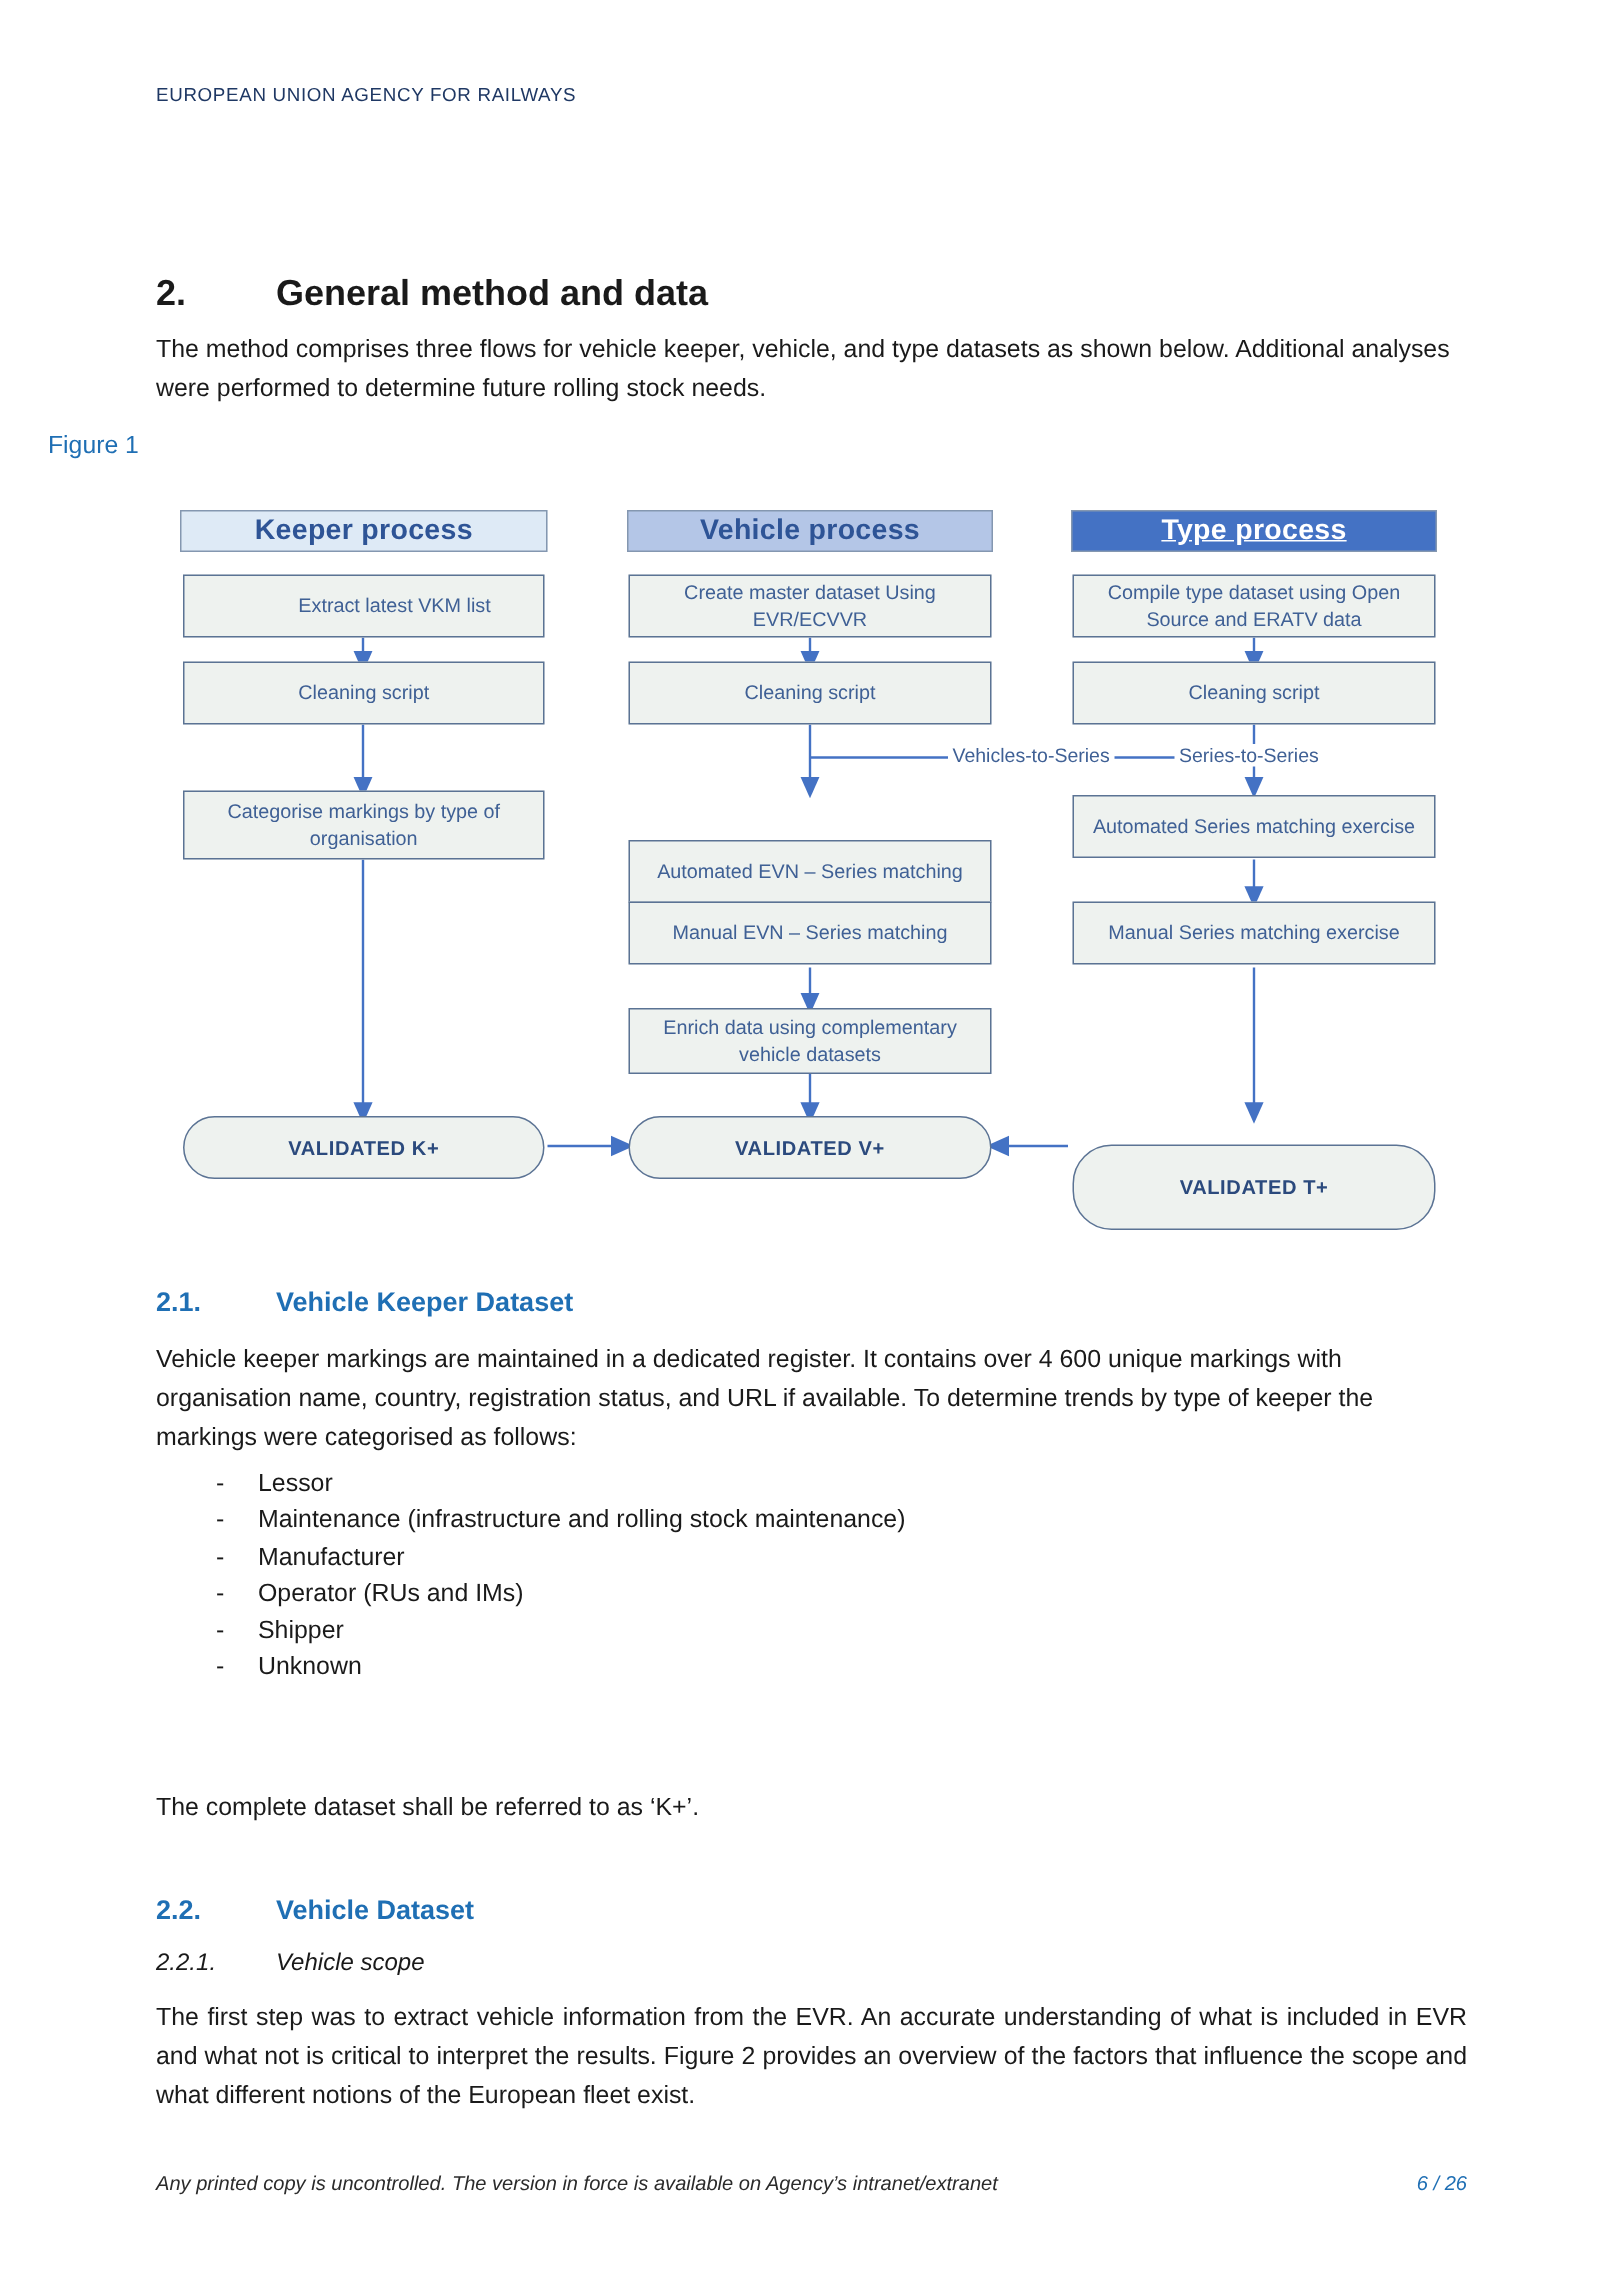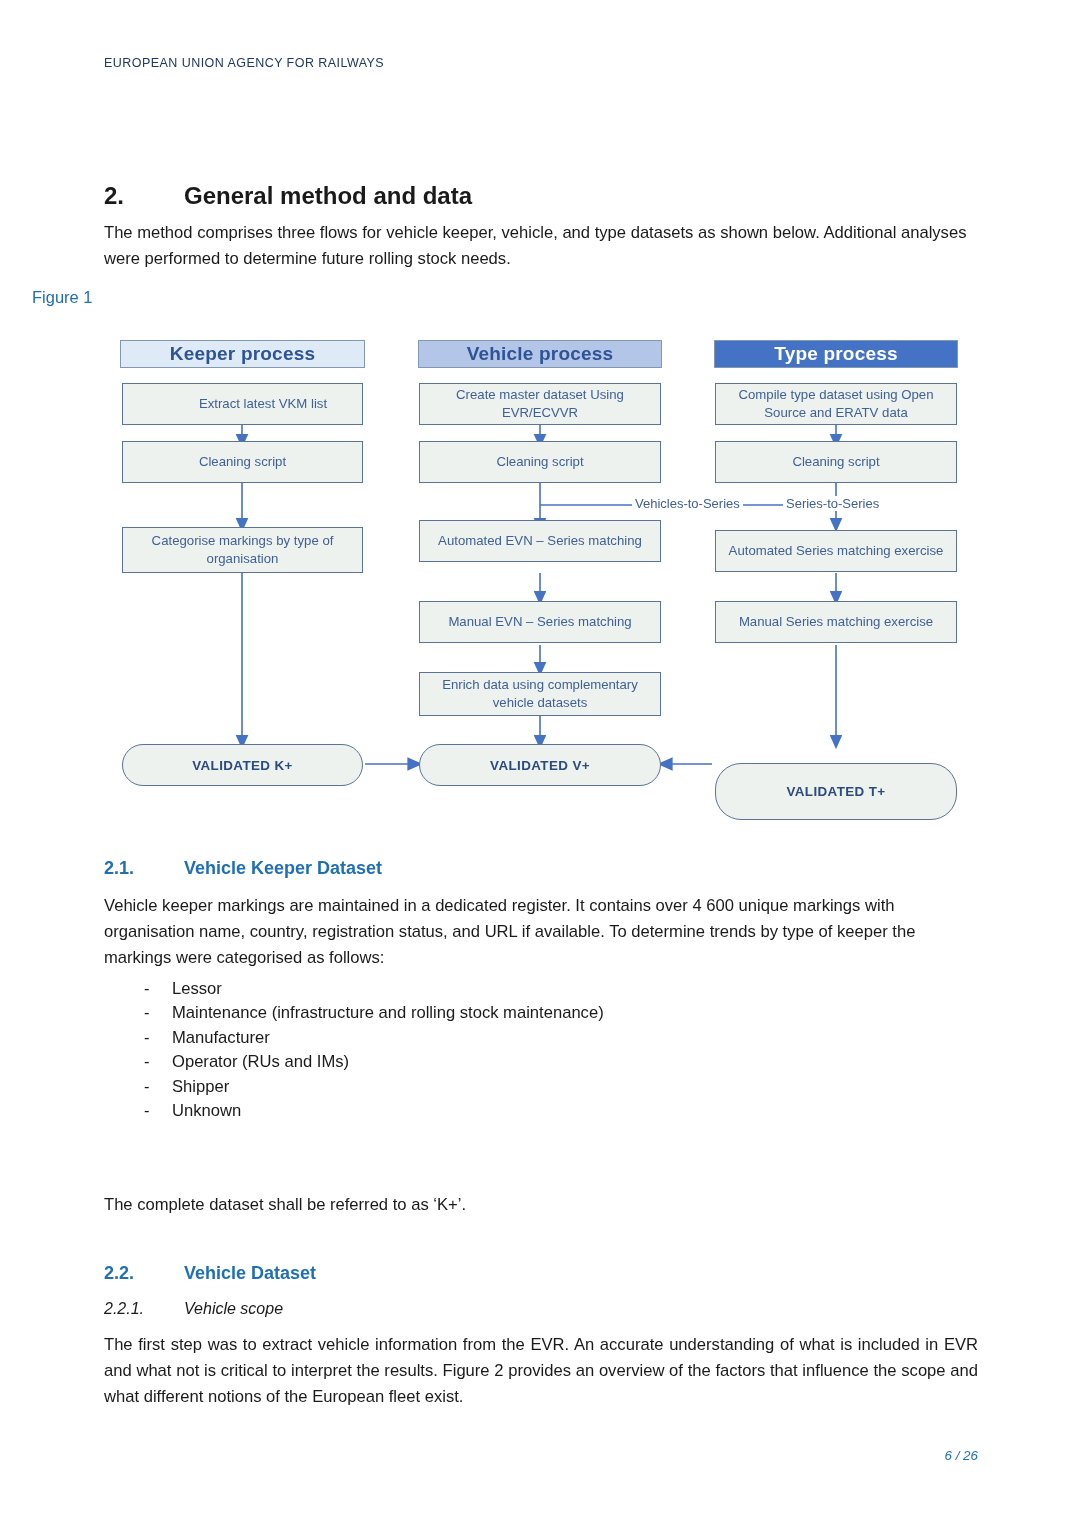--- a/index.html
+++ b/index.html
@@ -68,21 +68,21 @@
     padding:2px 6px;
   }
   .dhead{
     position:absolute;box-sizing:border-box;
     border:1.2px solid #8497b0;
     display:flex;align-items:center;justify-content:center;
     font-size:19px;font-weight:bold;letter-spacing:.2px;
   }
   .dhead.k{background:#deeaf6;color:#2e5496;}
   .dhead.v{background:#b4c6e7;color:#2e5496;}
-  .dhead.t{background:#4472c4;color:#ffffff;}
+  .dhead.t{background:#4472c4;color:#ffffff;text-decoration:underline;}
 
   .pill{
     position:absolute;box-sizing:border-box;
     border:1.3px solid #5b7394;
     background:#eef2ef;
     border-radius:26px;
     display:flex;align-items:center;justify-content:center;
     font-size:13.4px;font-weight:bold;letter-spacing:.4px;
     color:#2b4a7d;
   }
@@ -154,21 +154,21 @@
     <div class="dhead k" style="left:120px;top:340px;width:245px;height:28px;">Keeper process</div>
     <div class="dhead v" style="left:418px;top:340px;width:244px;height:28px;">Vehicle process</div>
     <div class="dhead t" style="left:714px;top:340px;width:244px;height:28px;">Type process</div>
 
     <div class="dbox" style="left:122px;top:383px;width:241px;height:42px;padding-left:47px;">Extract latest VKM list</div>
     <div class="dbox" style="left:122px;top:441px;width:241px;height:42px;">Cleaning script</div>
     <div class="dbox" style="left:122px;top:527px;width:241px;height:46px;">Categorise markings by type of organisation</div>
 
     <div class="dbox" style="left:419px;top:383px;width:242px;height:42px;">Create master dataset Using EVR/ECVVR</div>
     <div class="dbox" style="left:419px;top:441px;width:242px;height:42px;">Cleaning script</div>
-    <div class="dbox" style="left:419px;top:520px;width:242px;height:42px;">Automated EVN – Series matching</div>
+    <div class="dbox" style="left:419px;top:560px;width:242px;height:42px;">Automated EVN – Series matching</div>
     <div class="dbox" style="left:419px;top:601px;width:242px;height:42px;">Manual EVN – Series matching</div>
     <div class="dbox" style="left:419px;top:672px;width:242px;height:44px;">Enrich data using complementary vehicle datasets</div>
 
     <div class="dbox" style="left:715px;top:383px;width:242px;height:42px;">Compile type dataset using Open Source and ERATV data</div>
     <div class="dbox" style="left:715px;top:441px;width:242px;height:42px;">Cleaning script</div>
     <div class="dbox" style="left:715px;top:530px;width:242px;height:42px;">Automated Series matching exercise</div>
     <div class="dbox" style="left:715px;top:601px;width:242px;height:42px;">Manual Series matching exercise</div>
 
     <div class="conn-label" style="left:632px;top:496px;">Vehicles-to-Series</div>
     <div class="conn-label" style="left:783px;top:496px;">Series-to-Series</div>
@@ -198,15 +198,16 @@
   <div class="h2" style="top:1263px;">
     <span class="num">2.2.</span><span>Vehicle Dataset</span>
   </div>
 
   <div class="h3" style="top:1300px;">
     <span class="num">2.2.1.</span><span>Vehicle scope</span>
   </div>
 
   <div class="para justify" style="top:1332px;">The first step was to extract vehicle information from the EVR. An accurate understanding of what is included in EVR and what not is critical to interpret the results. Figure 2 provides an overview of the factors that influence the scope and what different notions of the European fleet exist.</div>
 
+  <div class="footer-text">Any printed copy is uncontrolled. The version in force is available on Agency’s intranet/extranet</div>
   <div class="footer-page">6 / 26</div>
 
 </div>
 
 </body></html>

